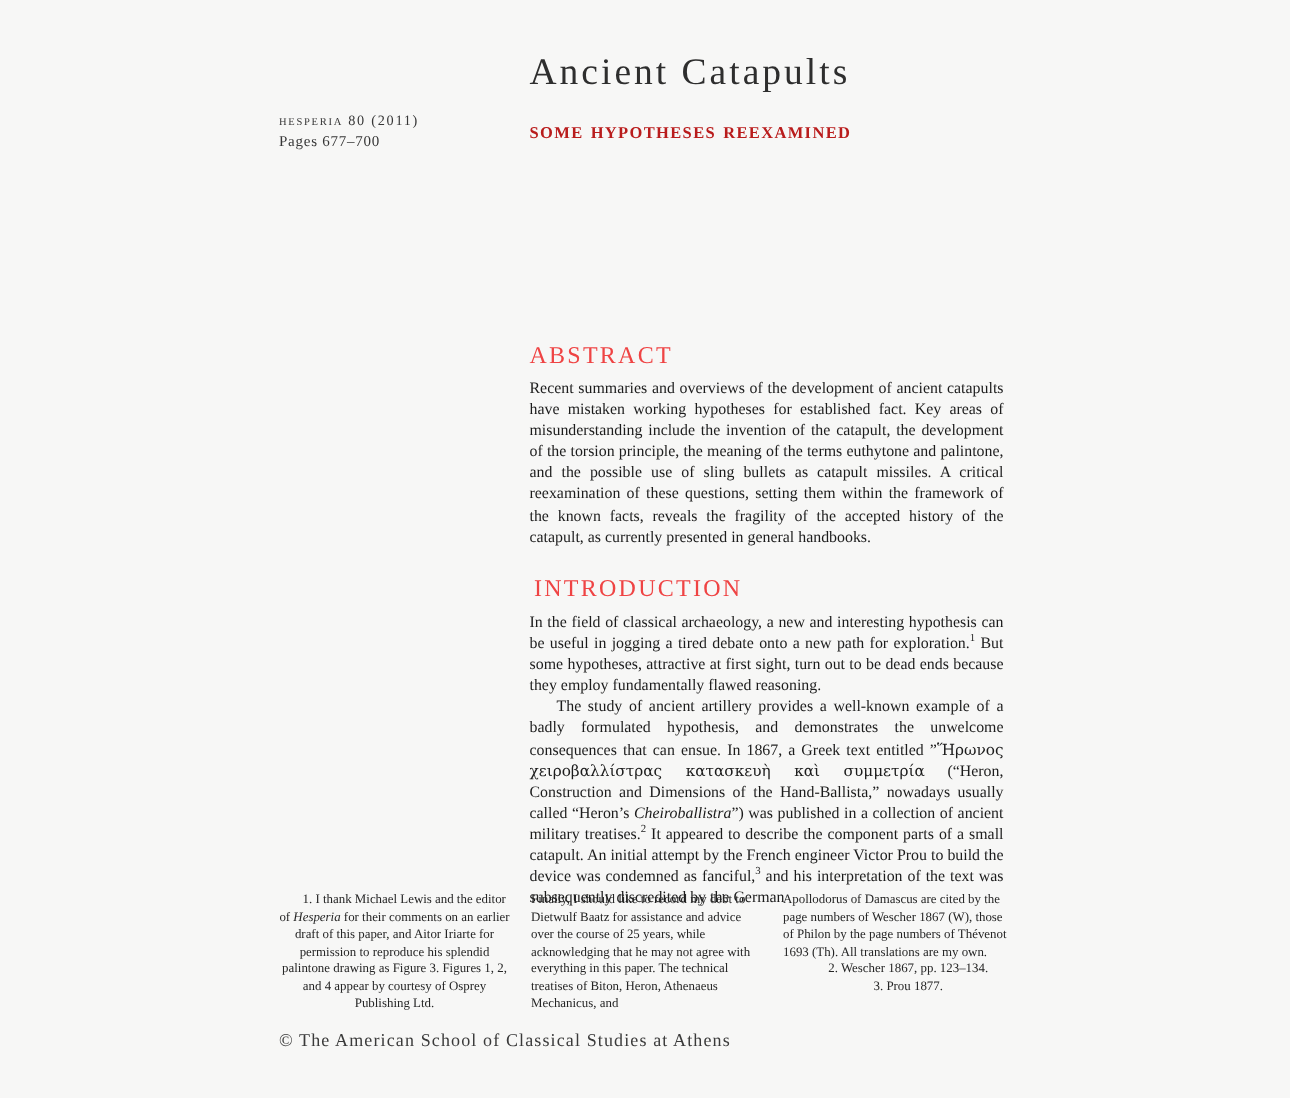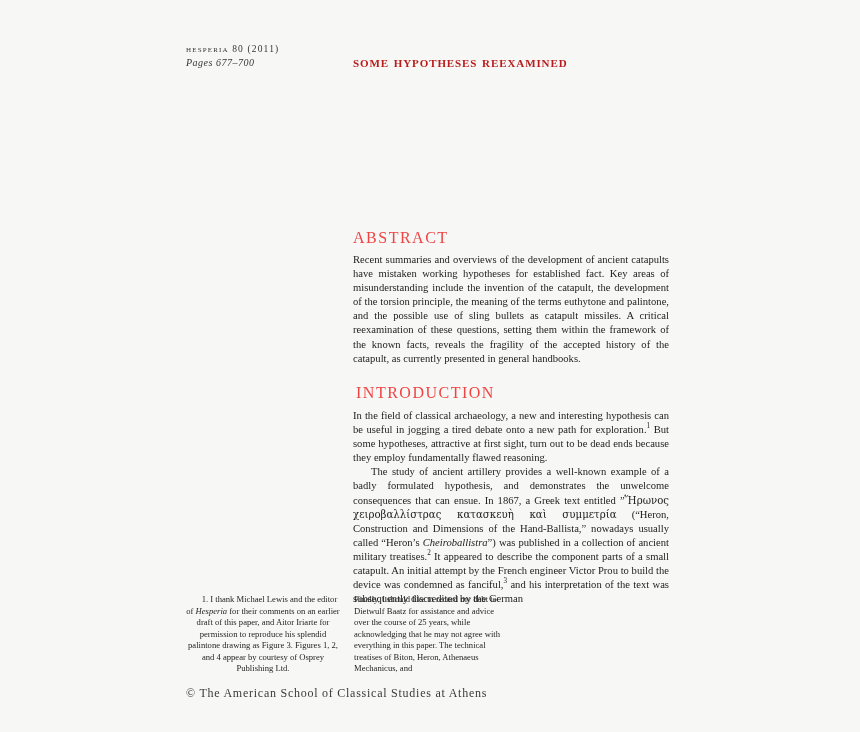--- a/index.html
+++ b/index.html
@@ -29,24 +29,24 @@
     top: 44px;
     width: 150px;
   }
   .runhead-line1 {
     font-size: 9.5px;
     letter-spacing: 1.15px;
     font-variant: small-caps;
     text-transform: lowercase;
     color: #363636;
     white-space: nowrap;
+    margin-top: 32px;
   }
   .runhead-line2 {
     font-size: 10px;
-    font-style: italic;
     letter-spacing: 0.5px;
     color: #363636;
     margin-top: 3px;
     white-space: nowrap;
   }
 
   
   .title-block {
     position: absolute;
     left: 353px;
@@ -144,20 +144,21 @@
 <body>
 
 <div class="page">
 
   <div class="runhead">
     <div class="runhead-line1">Hesperia 80 (2011)</div>
     <div class="runhead-line2">Pages 677–700</div>
   </div>
 
   <div class="title-block">
+    <div class="doc-title">Ancient Catapults</div>
     <div class="doc-subtitle">Some Hypotheses Reexamined</div>
   </div>
 
   <div class="section-head abstract-head">ABSTRACT</div>
   <div class="col abstract-body">
     <p class="body-p">Recent summaries and overviews of the development of ancient catapults have mistaken working hypotheses for established fact. Key areas of misunderstanding include the invention of the catapult, the development of the torsion principle, the meaning of the terms euthytone and palintone, and the possible use of sling bullets as catapult missiles. A critical reexamination of these questions, setting them within the framework of the known facts, reveals the fragility of the accepted history of the catapult, as currently presented in general handbooks.</p>
   </div>
 
   <div class="section-head intro-head">INTRODUCTION</div>
   <div class="col intro-body">
@@ -169,17 +170,22 @@
     </p>
   </div>
 
   <div class="footnotes">
     <div class="fn-col">
       <p class="fn-indent">1. I thank Michael Lewis and the editor of <i>Hesperia</i> for their comments on an earlier draft of this paper, and Aitor Iriarte for permission to reproduce his splendid palintone drawing as Figure 3. Figures 1, 2, and 4 appear by courtesy of Osprey Publishing Ltd.</p>
     </div>
     <div class="fn-col">
       <p>Finally, I should like to record my debt to Dietwulf Baatz for assistance and advice over the course of 25 years, while acknowledging that he may not agree with everything in this paper. The technical treatises of Biton, Heron, Athenaeus Mechanicus, and</p>
     </div>
+    <div class="fn-col">
+      <p>Apollodorus of Damascus are cited by the page numbers of Wescher 1867 (W), those of Philon by the page numbers of Thévenot 1693 (Th). All translations are my own.</p>
+      <p class="fn-indent">2. Wescher 1867, pp. 123–134.</p>
+      <p class="fn-indent">3. Prou 1877.</p>
+    </div>
   </div>
 
   <div class="copyright">© The American School of Classical Studies at Athens</div>
 
 </div>
 
 </body></html>

